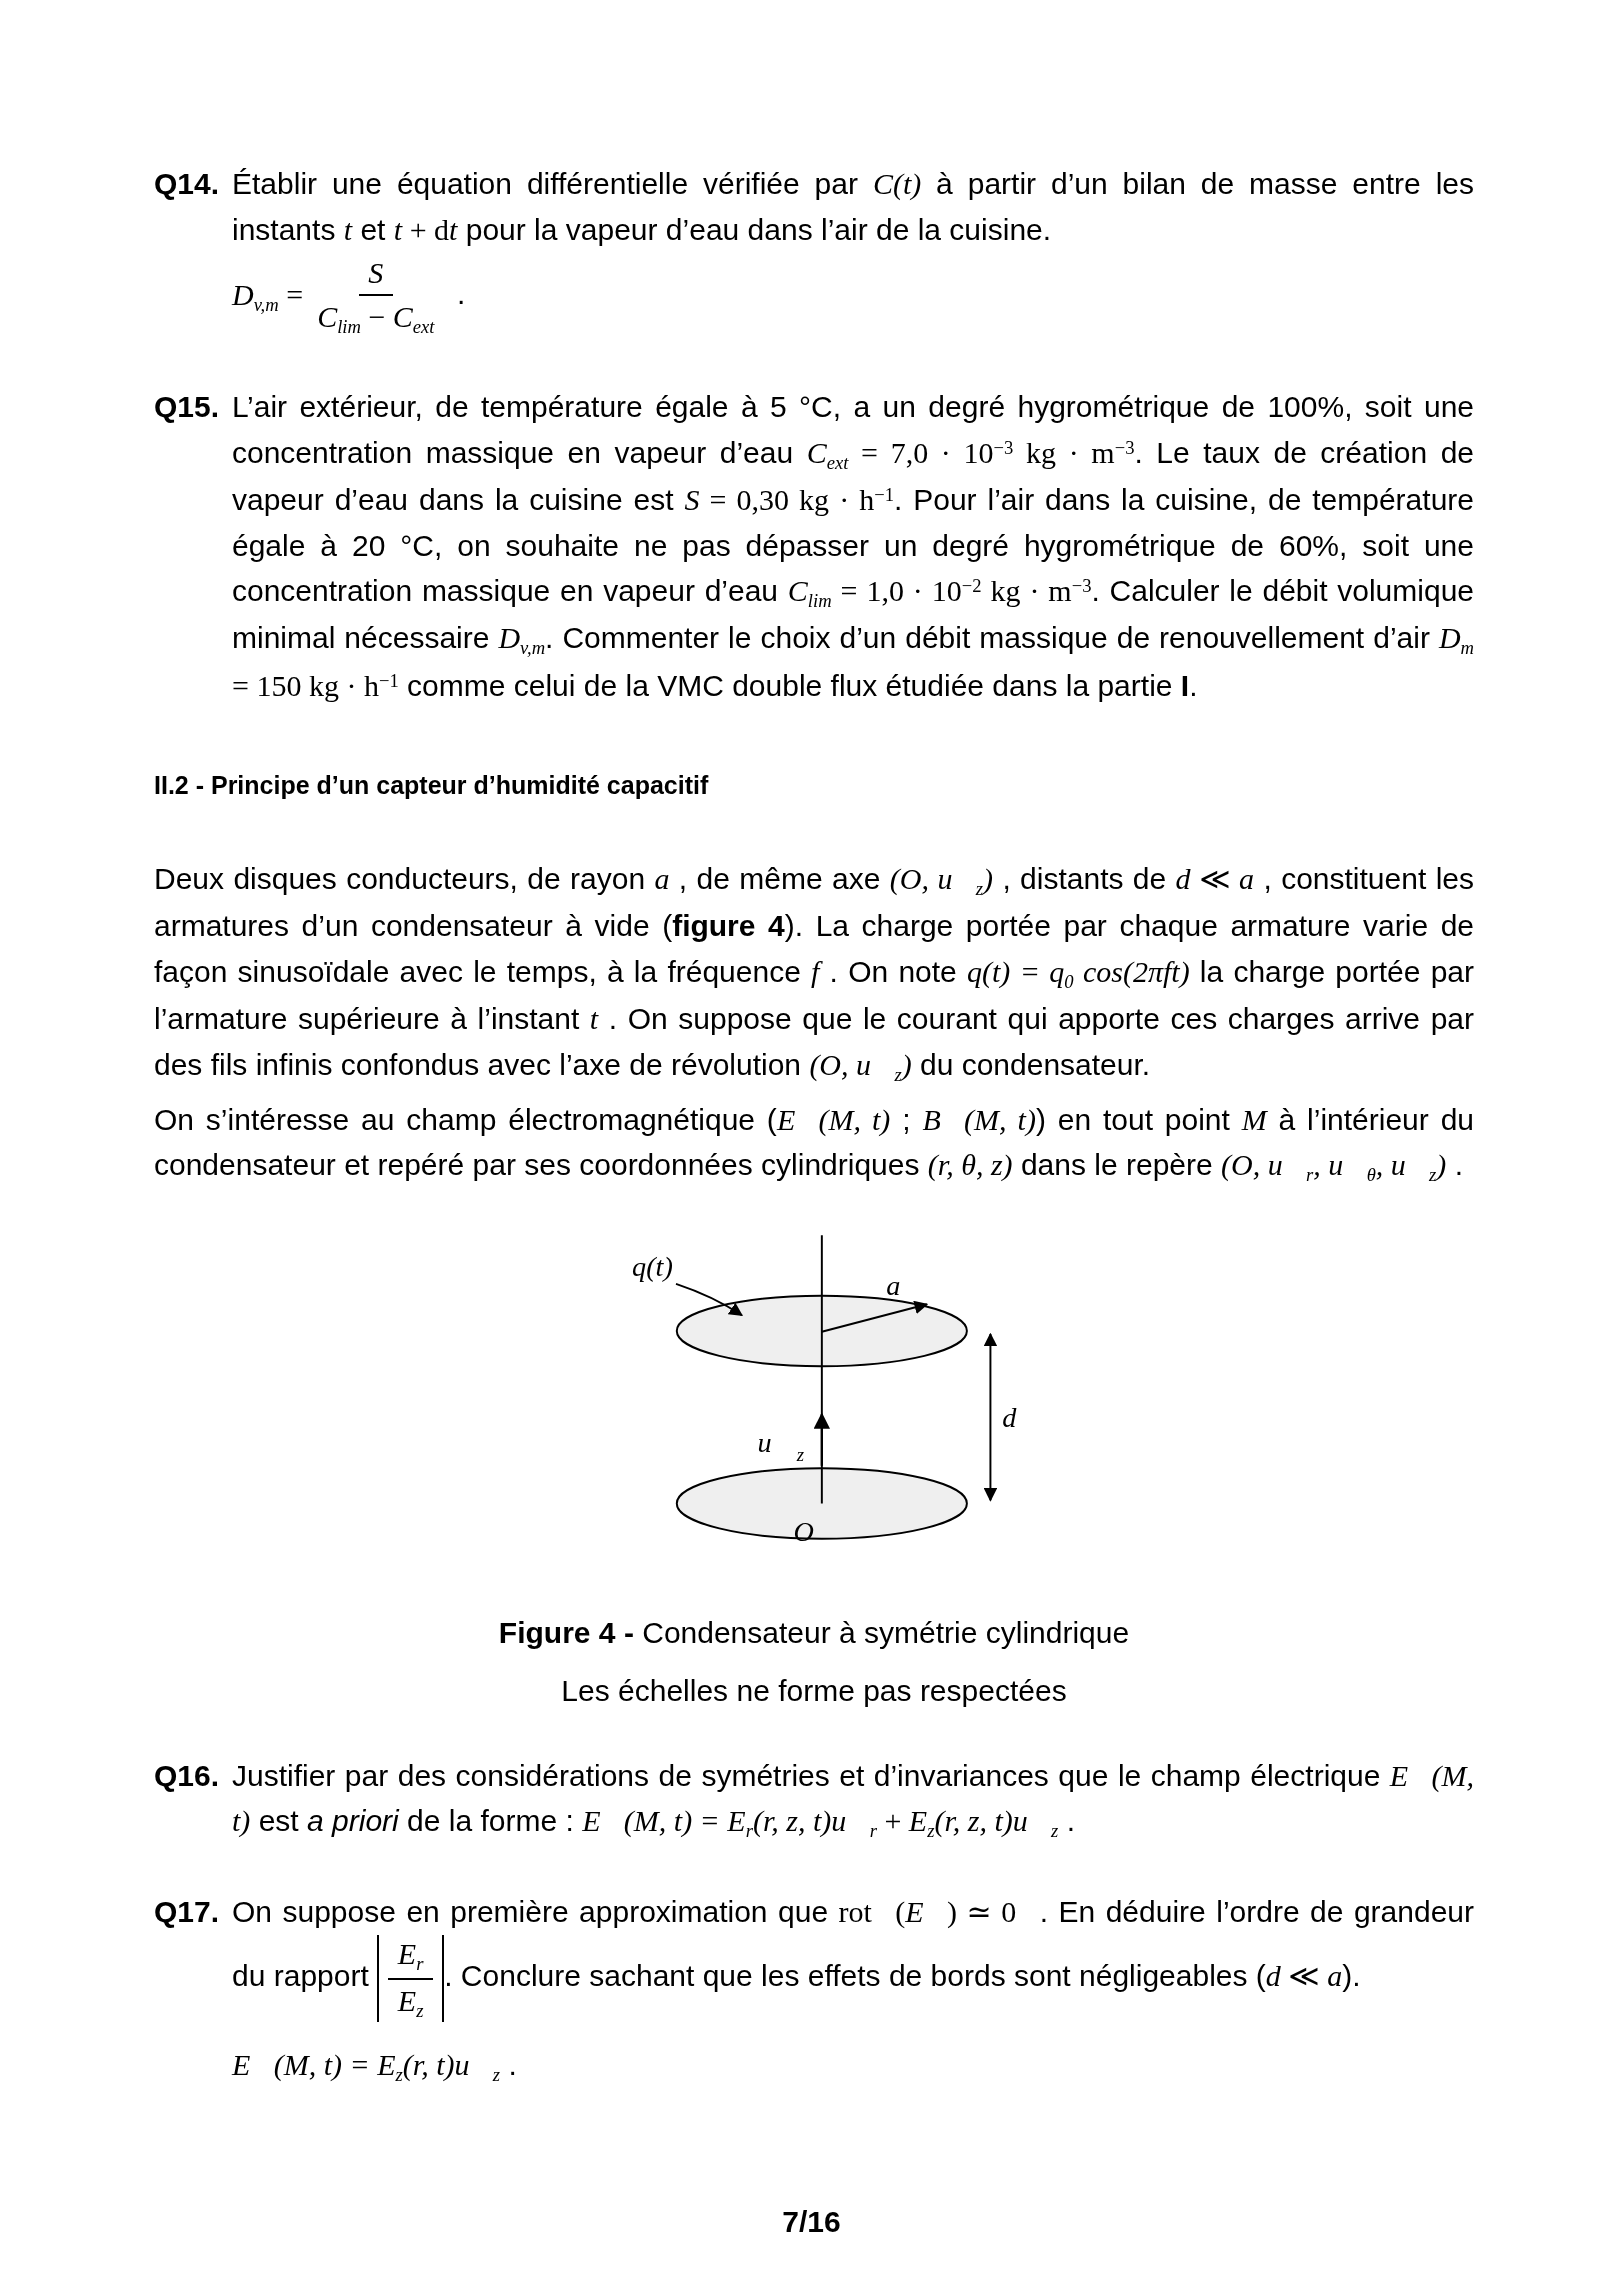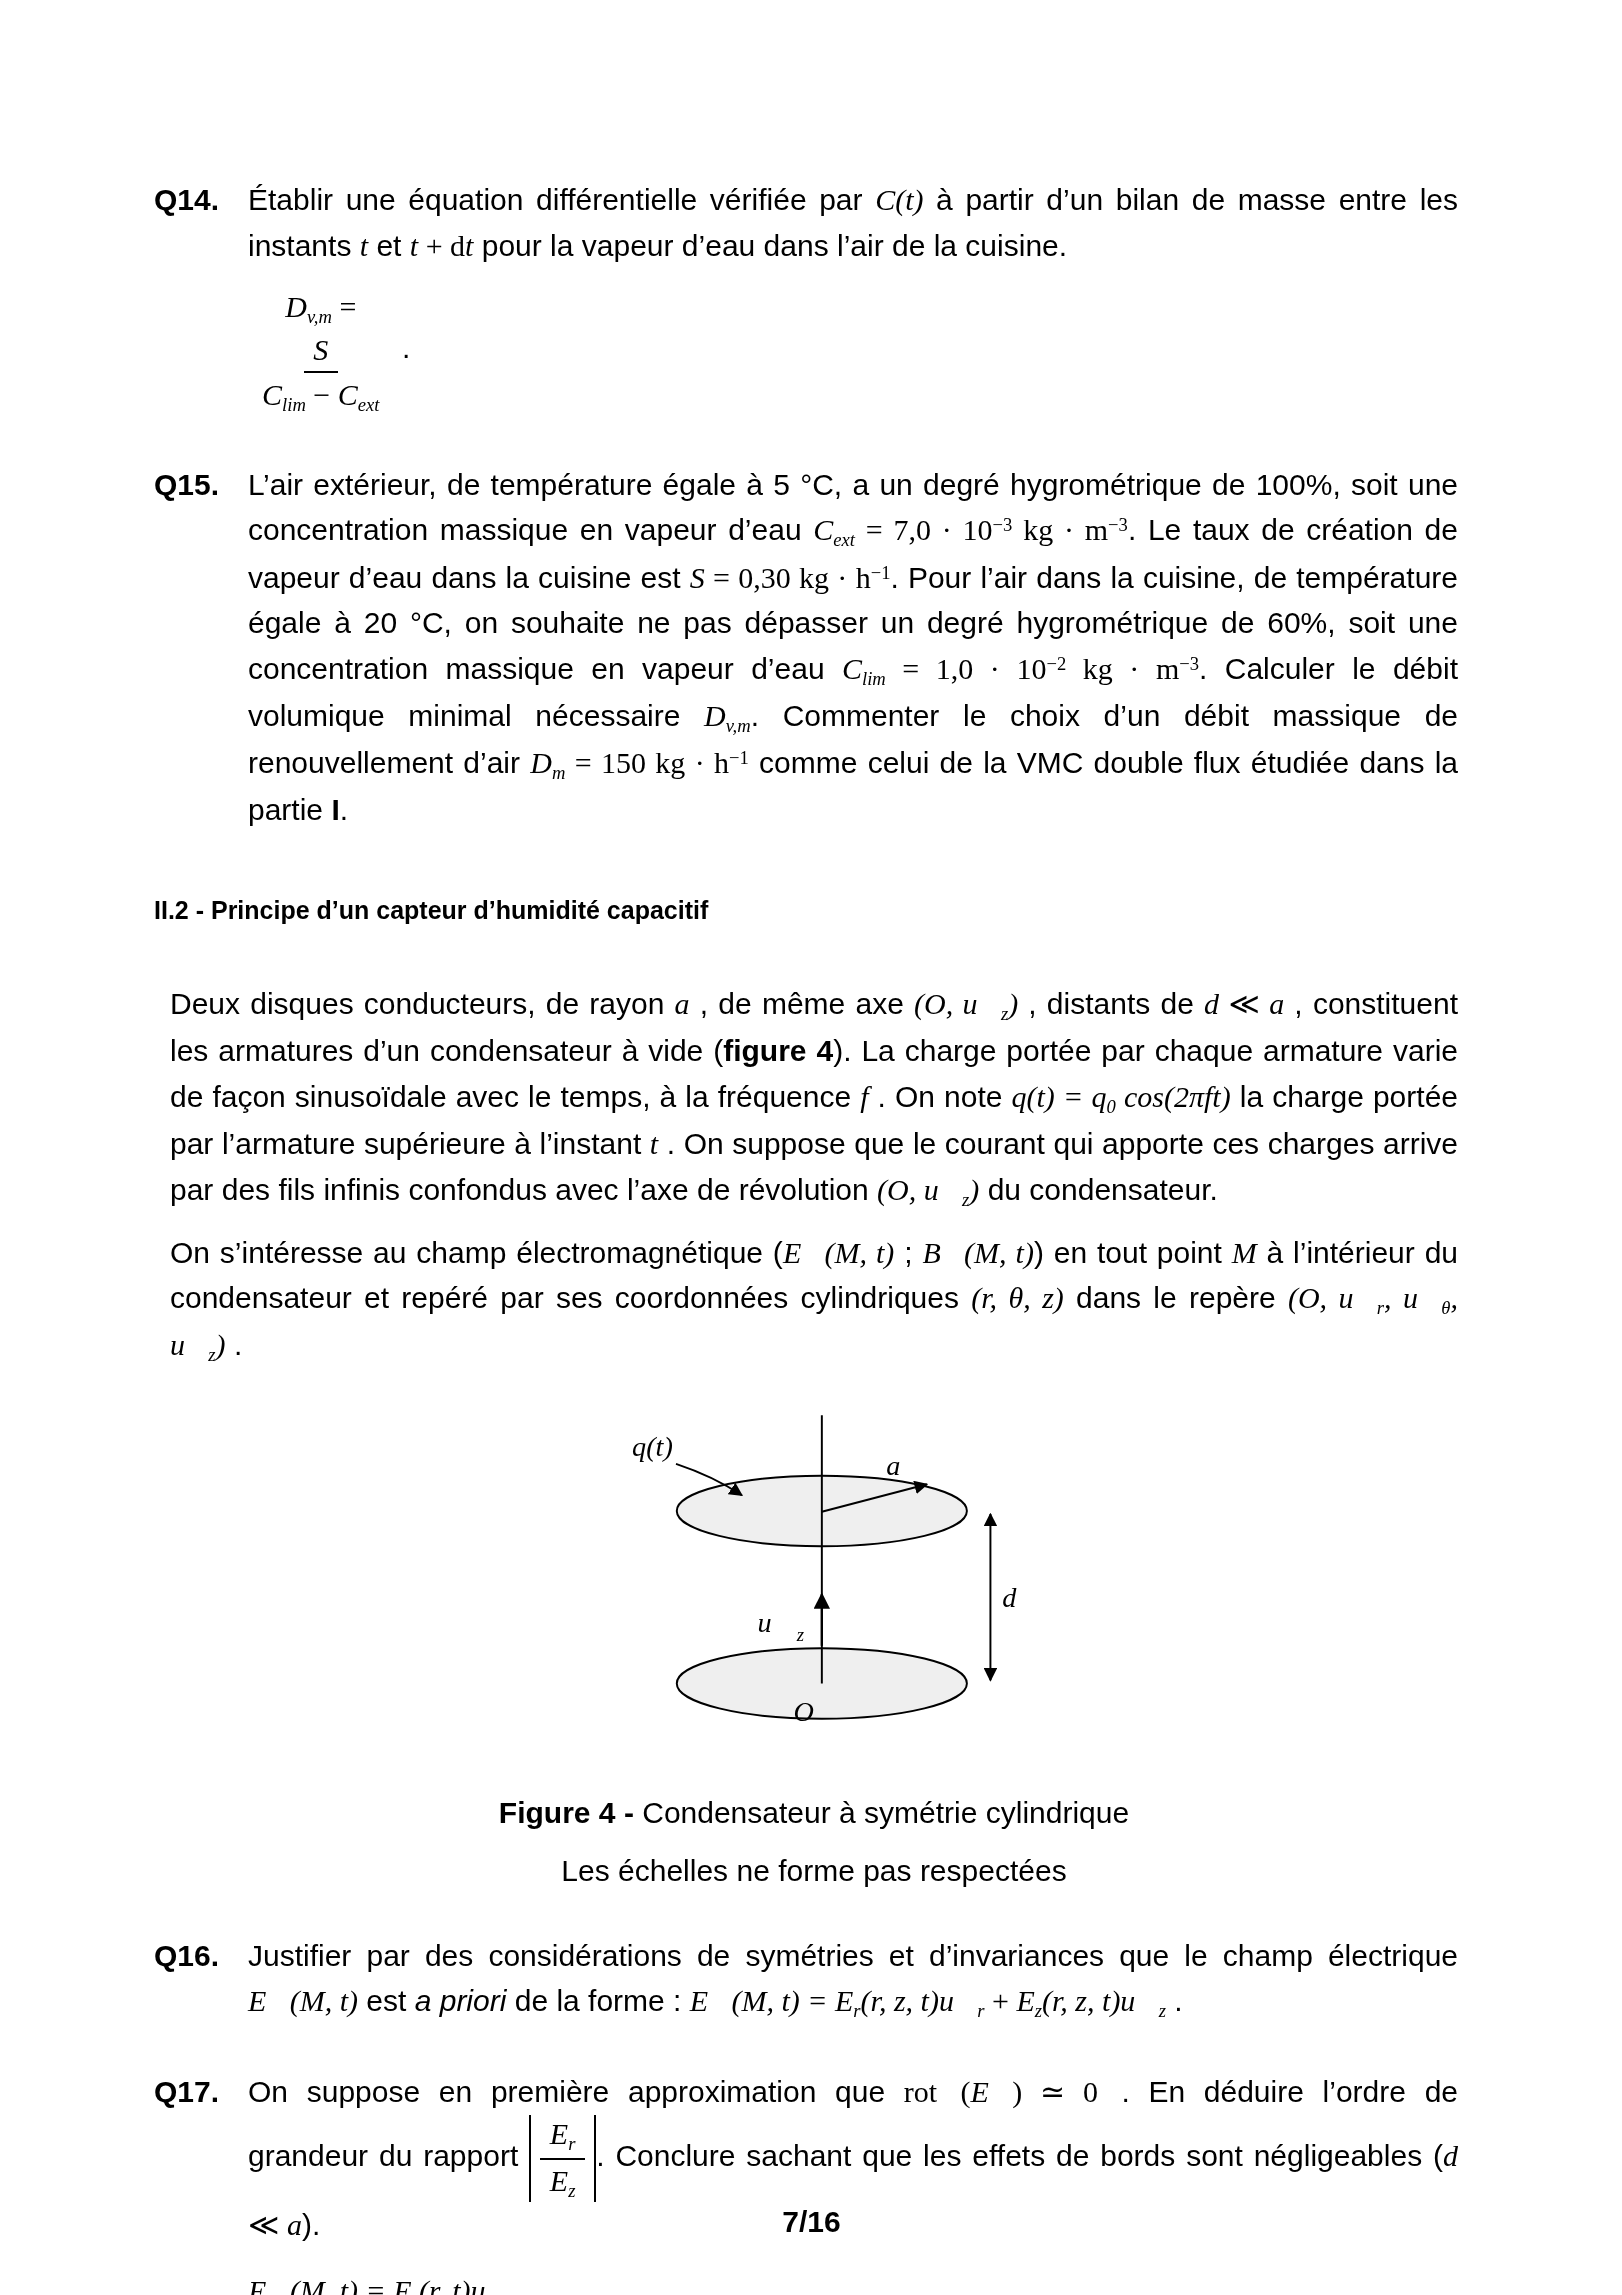--- a/index.html
+++ b/index.html
@@ -12,37 +12,37 @@
     background: #ffffff;
     color: #000;
     font-family: "Liberation Sans", "DejaVu Sans", sans-serif;
     font-size: 30px;
     line-height: 1.52;
     padding: 161px 149px 0 154px;
     overflow: hidden;
   }
   .question { position: relative; padding-left: 78px; }
   .qlabel { position: absolute; left: 0; top: 0; font-weight: 700; }
-  .para { margin: 16px; text-align: justify; }
+  .para { margin: 0; text-align: justify; }
   .para + .para { margin-top: 1.6px; }
 
   
   .seg-n { }
   .seg-b { font-weight: 700; }
   .seg-i { font-style: italic; }
   .seg-m { font-family: "Liberation Serif", "DejaVu Serif", serif; font-style: italic; }
   .seg-r { font-family: "Liberation Serif", "DejaVu Serif", serif; }
   .seg-sub { font-family: "Liberation Serif", "DejaVu Serif", serif; font-style: italic;
              font-size: 0.62em; vertical-align: -0.32em; }
   .seg-sup { font-family: "Liberation Serif", "DejaVu Serif", serif;
              font-size: 0.62em; vertical-align: 0.5em; }
 
   
   .formula { display: inline-flex; align-items: center; vertical-align: middle;
-             font-family: "Liberation Serif", "DejaVu Serif", serif; flex-direction: column; }
+             font-family: "Liberation Serif", "DejaVu Serif", serif; }
   .frac { display: inline-flex; flex-direction: column; align-items: center;
           vertical-align: middle; margin: 0 4.7px; line-height: 1.25; }
   .frac .num { padding: 0 9.4px 2.4px; border-bottom: 2.4px solid #000; }
   .frac .den { padding: 2.4px 9.4px 0; }
   .abs { display: inline-flex; align-items: center;
          border-left: 2.7px solid #000; border-right: 2.7px solid #000; padding: 0 4.7px; }
 
   .section-title { margin: 58px 0 52px; font-size: 25px; font-weight: 700; }
   .intro .para + .para { margin-top: 7.9px; }
 

